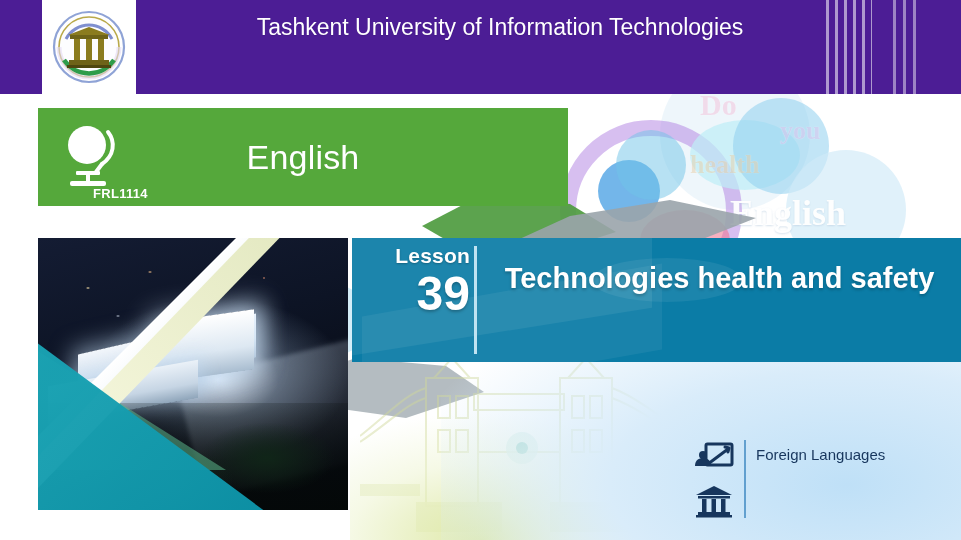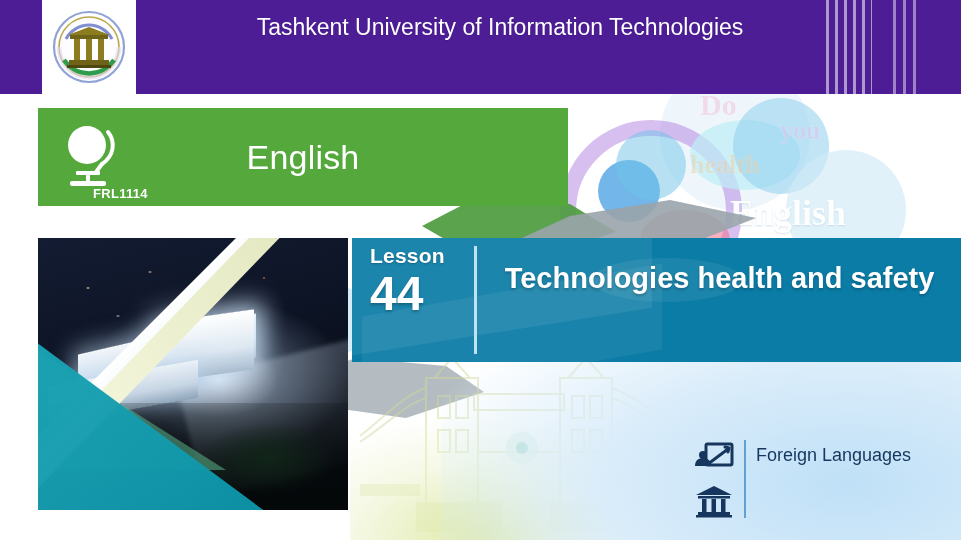--- a/index.html
+++ b/index.html
@@ -214,21 +214,21 @@
     position:absolute;left:10px;top:52px;width:300px;height:86px;
     background:rgba(255,255,255,.06);
     transform:skewY(-10deg);
   }
   .banner .deco3{
     position:absolute;left:240px;top:20px;width:150px;height:44px;
     border-radius:50%;
     background:rgba(255,255,255,.07);
   }
   .lesson-block{
-    position:absolute;left:18px;top:6px;width:100px;text-align:left;
+    position:absolute;left:18px;top:6px;width:100px;text-align:right;
     color:#ffffff;
   }
   .lesson-word{
     font-size:21px;font-weight:bold;letter-spacing:.2px;
     text-shadow:0 1px 2px rgba(0,0,0,.25);
   }
   .lesson-num{
     font-size:48px;font-weight:bold;line-height:52px;
     text-shadow:0 2px 3px rgba(0,0,0,.25);
   }
@@ -253,21 +253,21 @@
   }
   .dept-icon{position:absolute;left:0;width:40px;height:34px;}
   .dept-icon-present{top:4px;}
   .dept-icon-bank{top:46px;}
   .dept-div{
     position:absolute;left:50px;top:2px;width:2px;height:78px;
     background:#4f93c8;opacity:.85;
   }
   .dept-text{
     position:absolute;left:62px;top:8px;width:160px;
-    color:#17365d;font-size:18px;line-height:18px;
+    color:#17365d;font-size:15px;line-height:18px;
   }
 </style>
 </head>
 <body>
 
 <div class="slide">
 
   <div class="bg-layer">
 
     <div class="blob blob-f"></div>
@@ -396,21 +396,21 @@
     <div class="teal-tri"></div>
   </div>
 
   <div class="banner">
     <div class="deco1"></div>
     <div class="deco2"></div>
     <div class="deco3"></div>
 
     <div class="lesson-block">
       <div class="lesson-word">Lesson</div>
-      <div class="lesson-num">44</div>
+      <div class="lesson-num">39</div>
     </div>
     <div class="divider"></div>
     <div class="banner-title">Technologies health and safety</div>
   </div>
 
   <div class="dept">
     <div class="dept-icons">
       <span class="dept-icon dept-icon-present">
         <svg width="40" height="34" viewBox="0 0 40 34">
           <rect x="12" y="2" width="26" height="21" rx="1.5" fill="none" stroke="#17365d" stroke-width="3"></rect>

